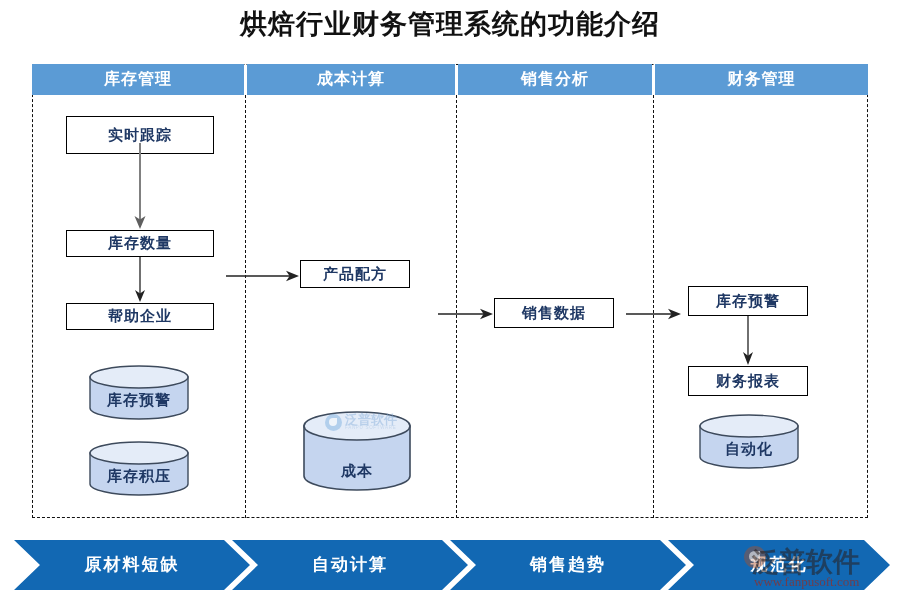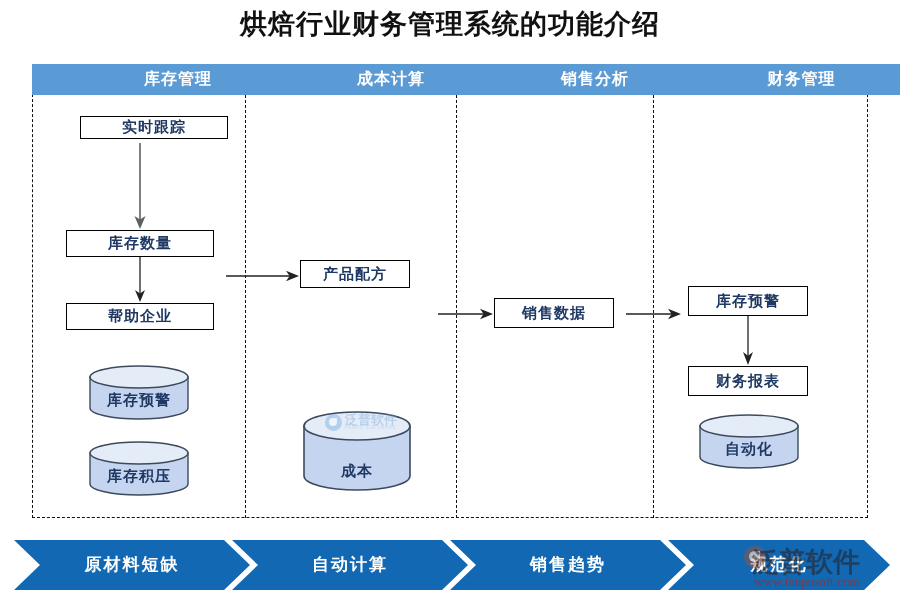--- a/index.html
+++ b/index.html
@@ -55,21 +55,20 @@
     height: 31px;
     background: #5B9BD5;
     color: #ffffff;
     font-family: "Liberation Serif", "DejaVu Serif", serif;
     font-size: 16px;
     font-weight: bold;
     display: flex;
     align-items: center;
     justify-content: center;
     letter-spacing: 1px;
-    padding-left: 40px;
   }
 
   
   .lane-sep {
     position: absolute;
     top: 31px;
     width: 0;
     height: 423px;
     border-left: 1.5px dashed #111111;
   }
@@ -244,21 +243,21 @@
 
   <div class="hdr" style="left:0px; width:212px;">库存管理</div>
   <div class="hdr" style="left:215px; width:208px;">成本计算</div>
   <div class="hdr" style="left:426px; width:194px;">销售分析</div>
   <div class="hdr" style="left:623px; width:213px;">财务管理</div>
 
   <div class="lane-sep" style="left:213px;"></div>
   <div class="lane-sep" style="left:424px;"></div>
   <div class="lane-sep" style="left:621px;"></div>
 
-  <div class="pbox" style="left:48px; top:52px; width:148px; height:23px;">实时跟踪</div>
+  <div class="pbox" style="left:34px; top:52px; width:148px; height:38px;">实时跟踪</div>
 
   <div class="arrow" style="left:100px; top:79px;">
     <svg width="16" height="87" viewBox="0 0 16 87">
       <line x1="8" y1="0" x2="8" y2="78" stroke="#808080" stroke-width="2"></line>
       <path d="M8 86 L2.5 73 L8 76.5 L13.5 73 Z" fill="#5f5f5f"></path>
     </svg>
   </div>
 
   <div class="pbox" style="left:34px; top:166px; width:148px; height:27px;">库存数量</div>
 

